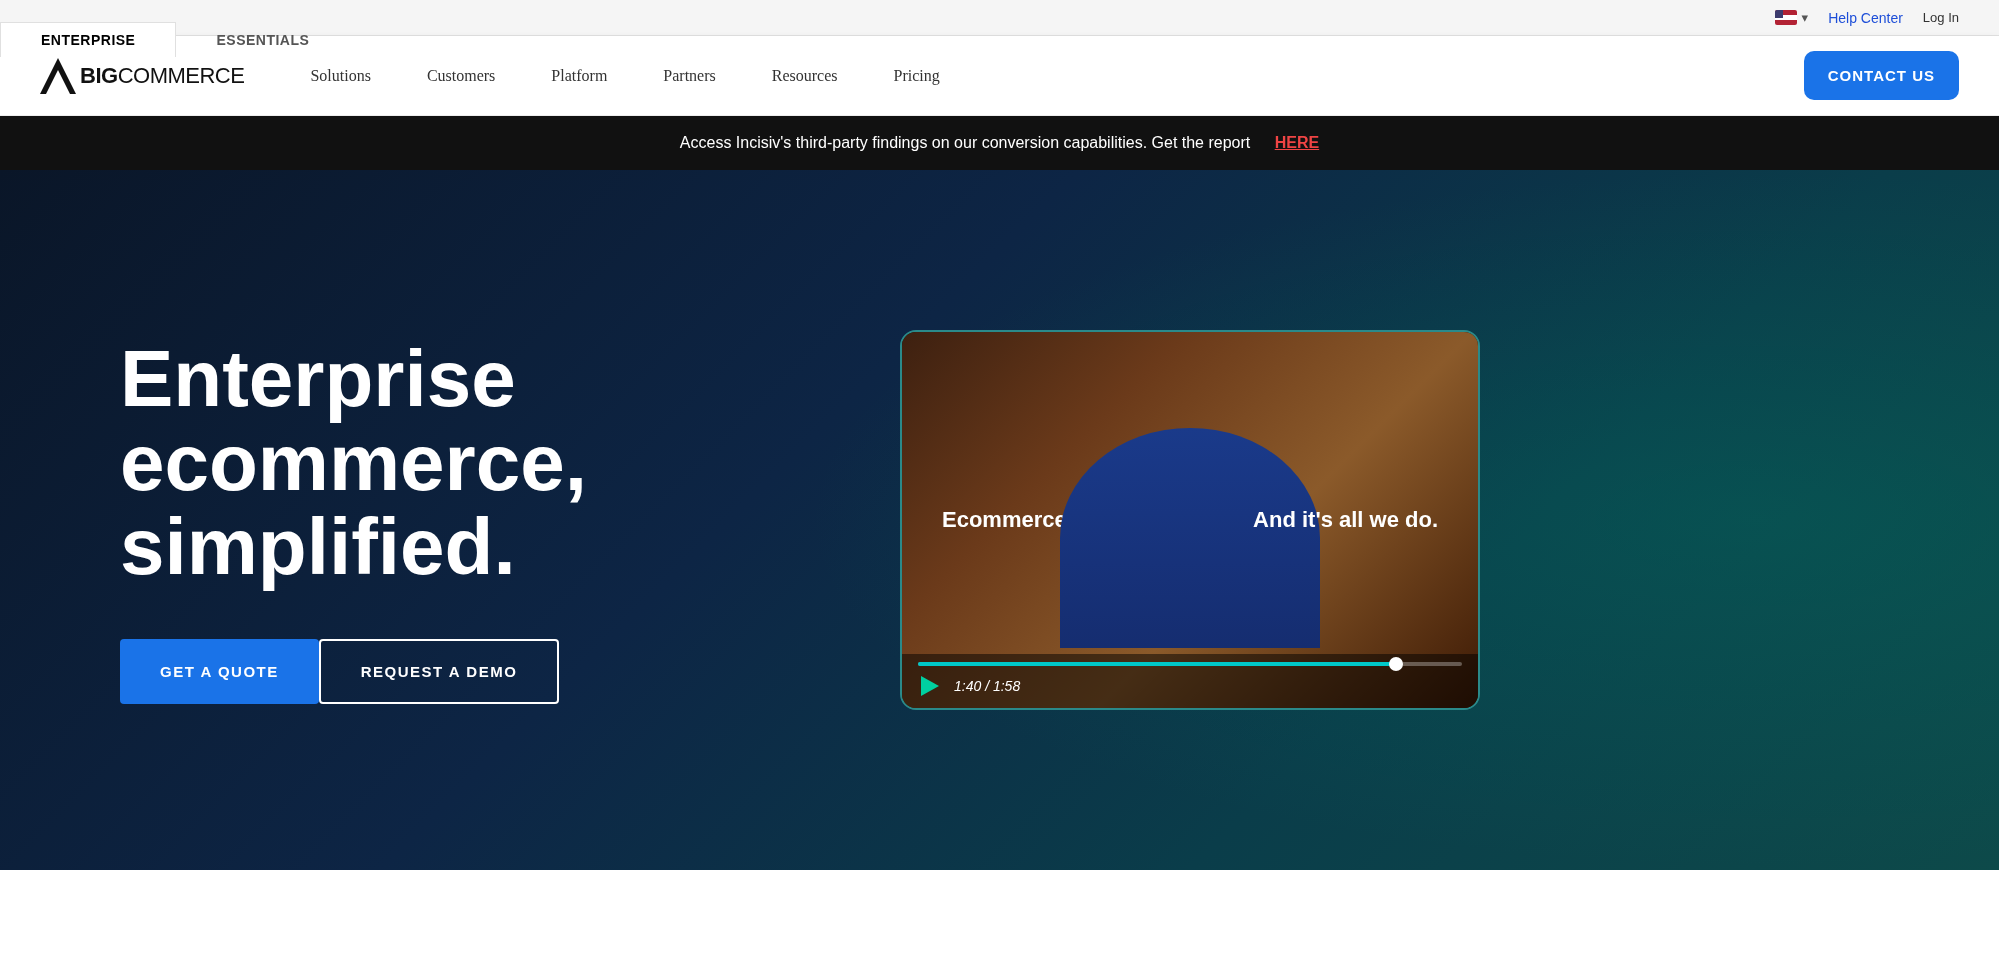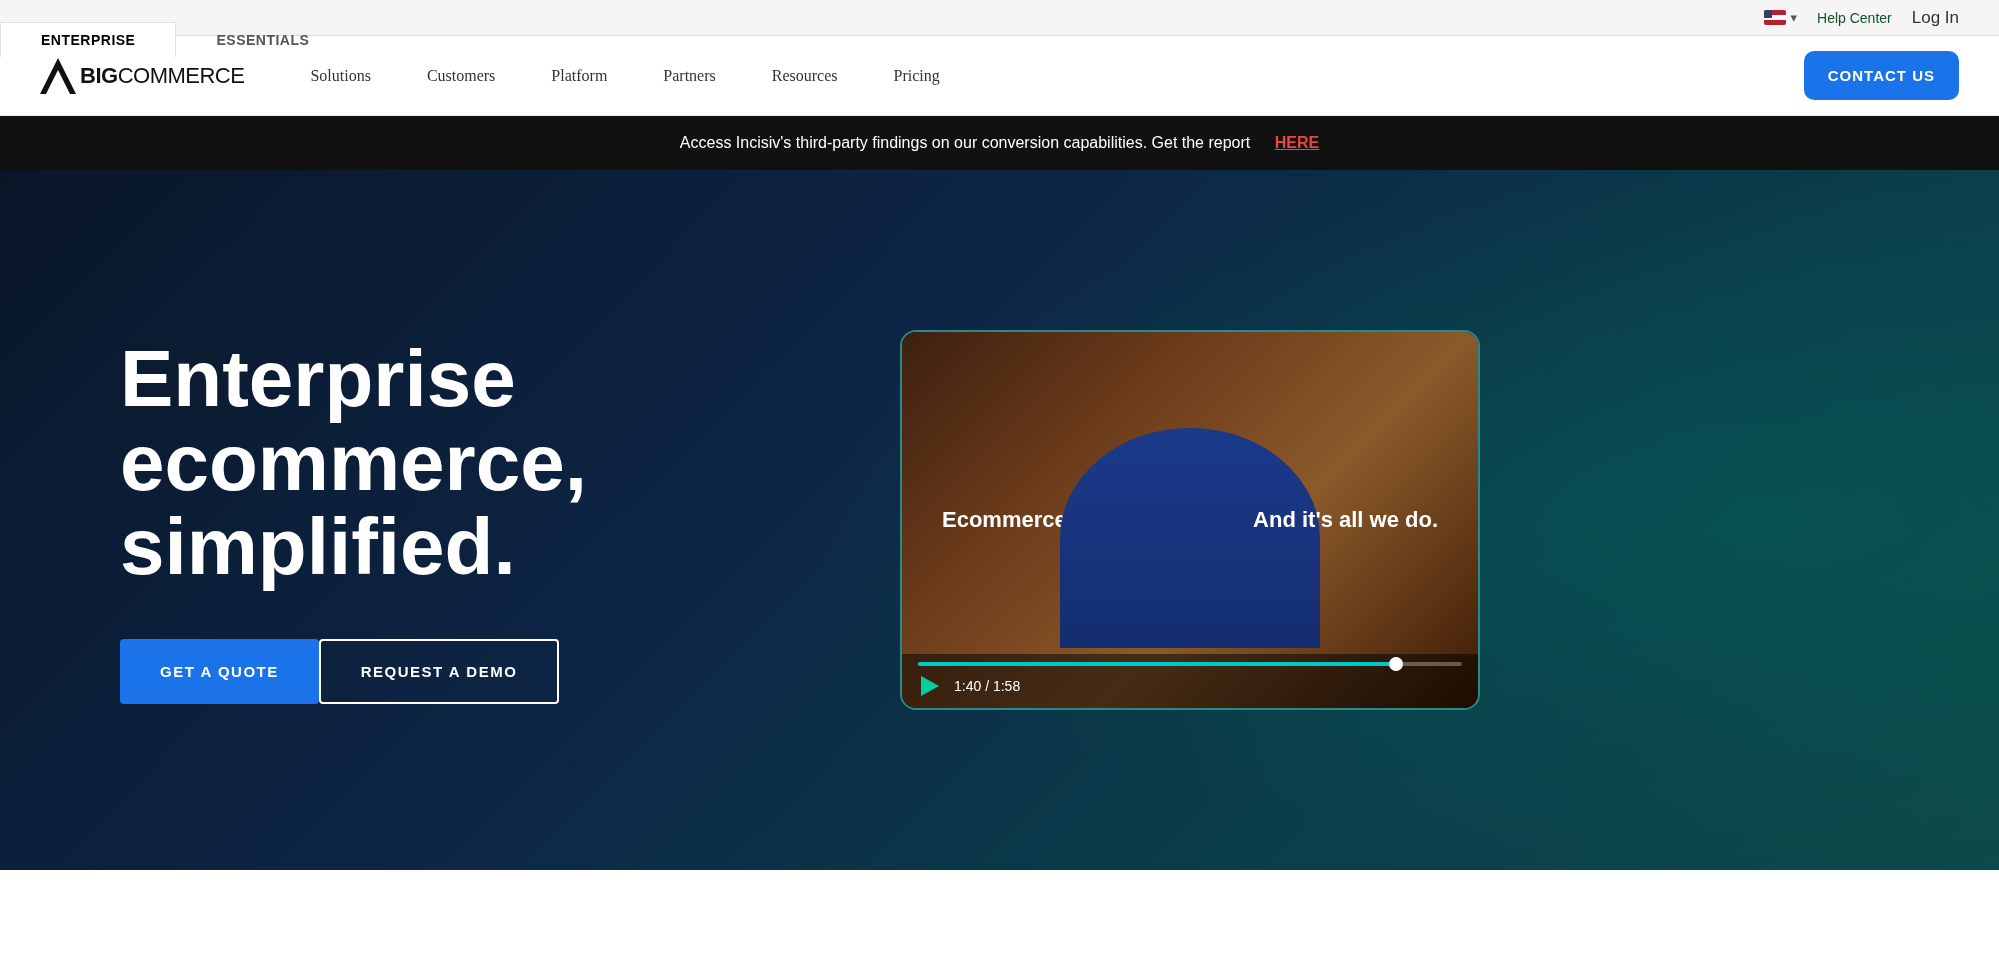--- a/index.html
+++ b/index.html
@@ -63,26 +63,26 @@
     .flag-icon::before {
       content: '';
       position: absolute;
       top: 0; left: 0;
       width: 40%;
       height: 55%;
       background: #3C3B6E;
     }
     .help-center-link {
       font-size: 14px;
-      color: #14532d;
+      color: #1d4ed8;
       cursor: pointer;
       text-decoration: none;
     }
     .login-link {
-      font-size: 17px;
+      font-size: 13px;
       color: #333;
       cursor: pointer;
       text-decoration: none;
     }
 
     
     .main-nav {
       background: #fff;
       display: flex;
       align-items: center;
@@ -311,20 +311,21 @@
       background: #fff;
       border-radius: 50%;
       position: absolute;
       right: -7px;
       top: -5px;
     }
     .video-controls-bottom {
       display: flex;
       align-items: center;
       gap: 12px;
+      font-style: italic;
     }
     .play-btn {
       width: 24px;
       height: 24px;
       display: flex;
       align-items: center;
       justify-content: center;
       cursor: pointer;
     }
     .play-triangle {

